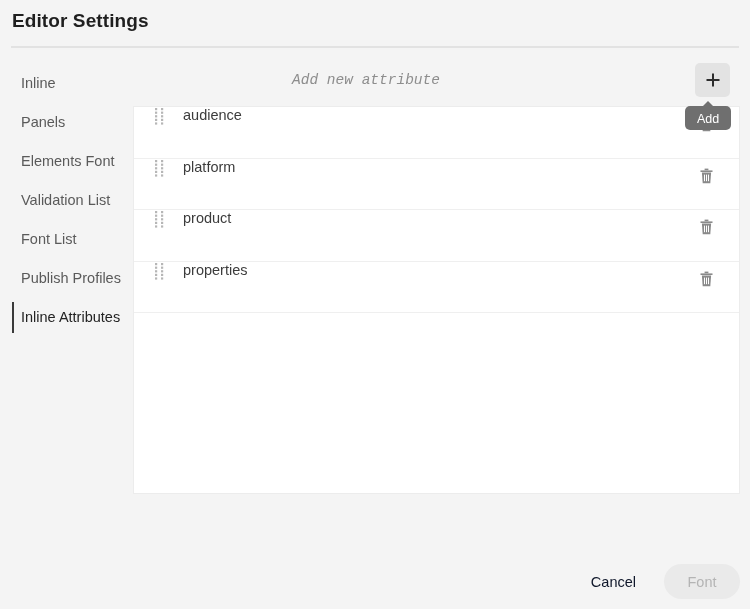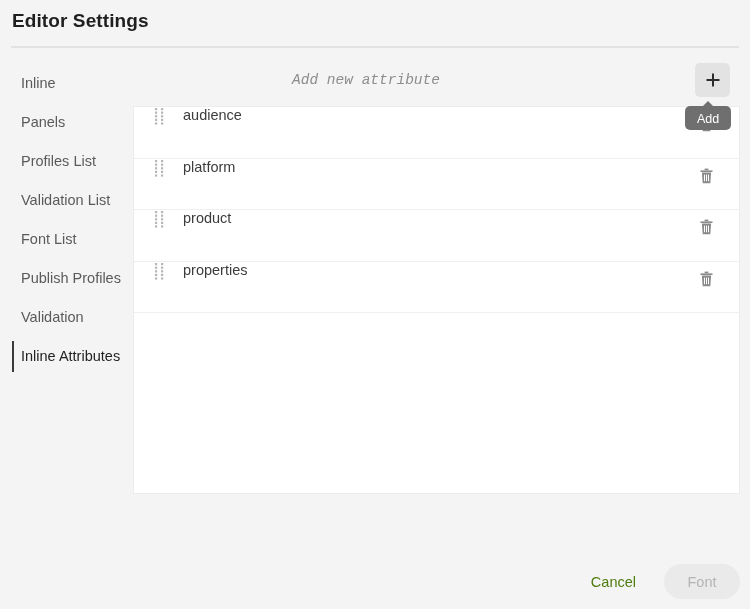--- a/index.html
+++ b/index.html
@@ -211,21 +211,21 @@
     bottom: 10px;
     display: flex;
     align-items: center;
     gap: 22px;
   }
   .cancel-button {
     border: none;
     background: transparent;
     font-family: "Liberation Sans", sans-serif;
     font-size: 14.5px;
-    color: #4d7c0f;
+    color: #0f172a;
     cursor: pointer;
     padding: 8px 6px;
   }
   .save-button {
     border: none;
     background: #eaeaea;
     font-family: "Liberation Sans", sans-serif;
     font-size: 14.5px;
     color: #b4b4b4;
     border-radius: 19px;
@@ -241,33 +241,30 @@
 <div class="header-divider"></div>
 
 <div class="sidebar">
   <div class="sidebar-item">
     <span>Inline</span>
   </div>
   <div class="sidebar-item">
     <span>Panels</span>
   </div>
   <div class="sidebar-item">
-    <span>Profiles List</span>
+    <span>Elements Font</span>
   </div>
   <div class="sidebar-item">
     <span>Validation List</span>
   </div>
   <div class="sidebar-item">
     <span>Font List</span>
   </div>
   <div class="sidebar-item">
     <span>Publish Profiles</span>
-  </div>
-  <div class="sidebar-item">
-    <span>Validation</span>
   </div>
   <div class="sidebar-item active">
     <span>Inline Attributes</span>
   </div>
 </div>
 
 <div class="main">
 
   <div class="add-row">
     <input class="add-input" type="text" placeholder="Add new attribute" style="">

